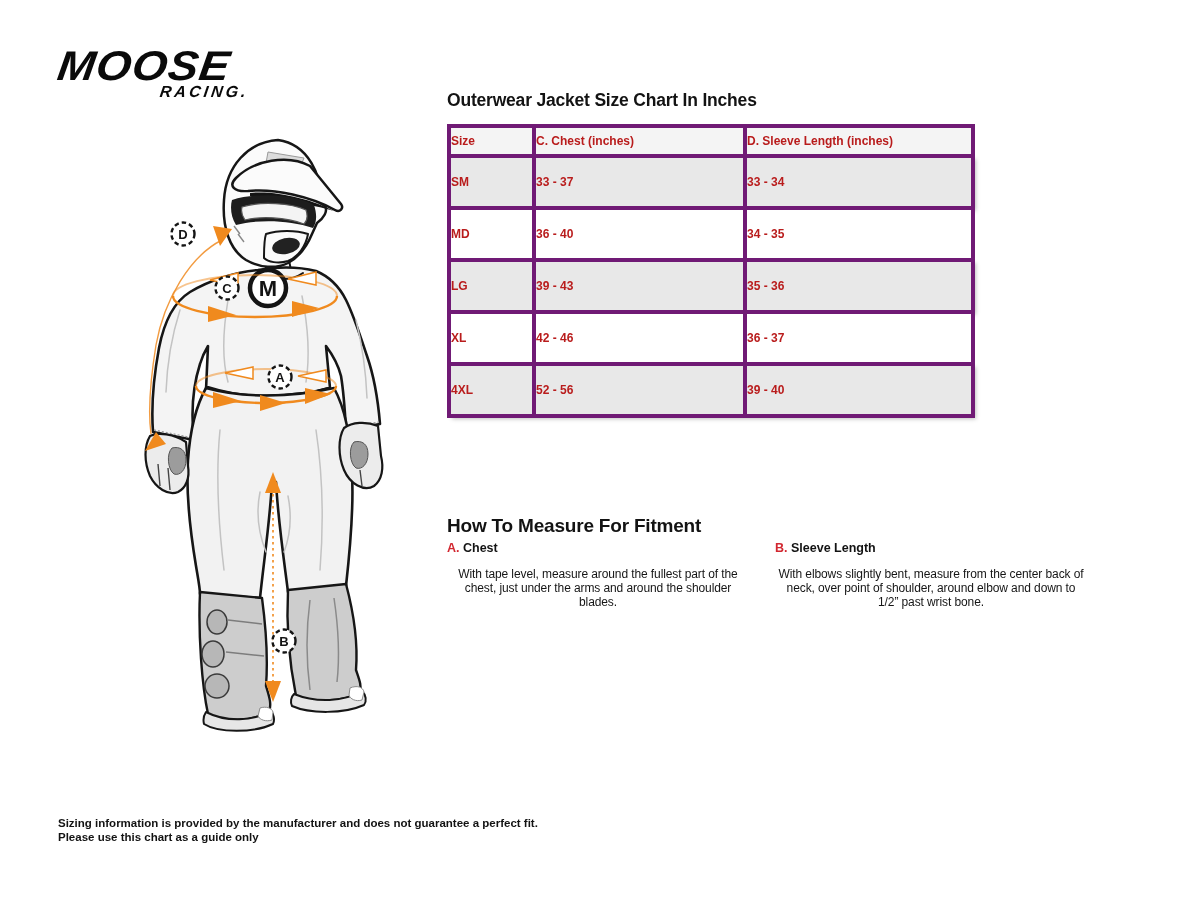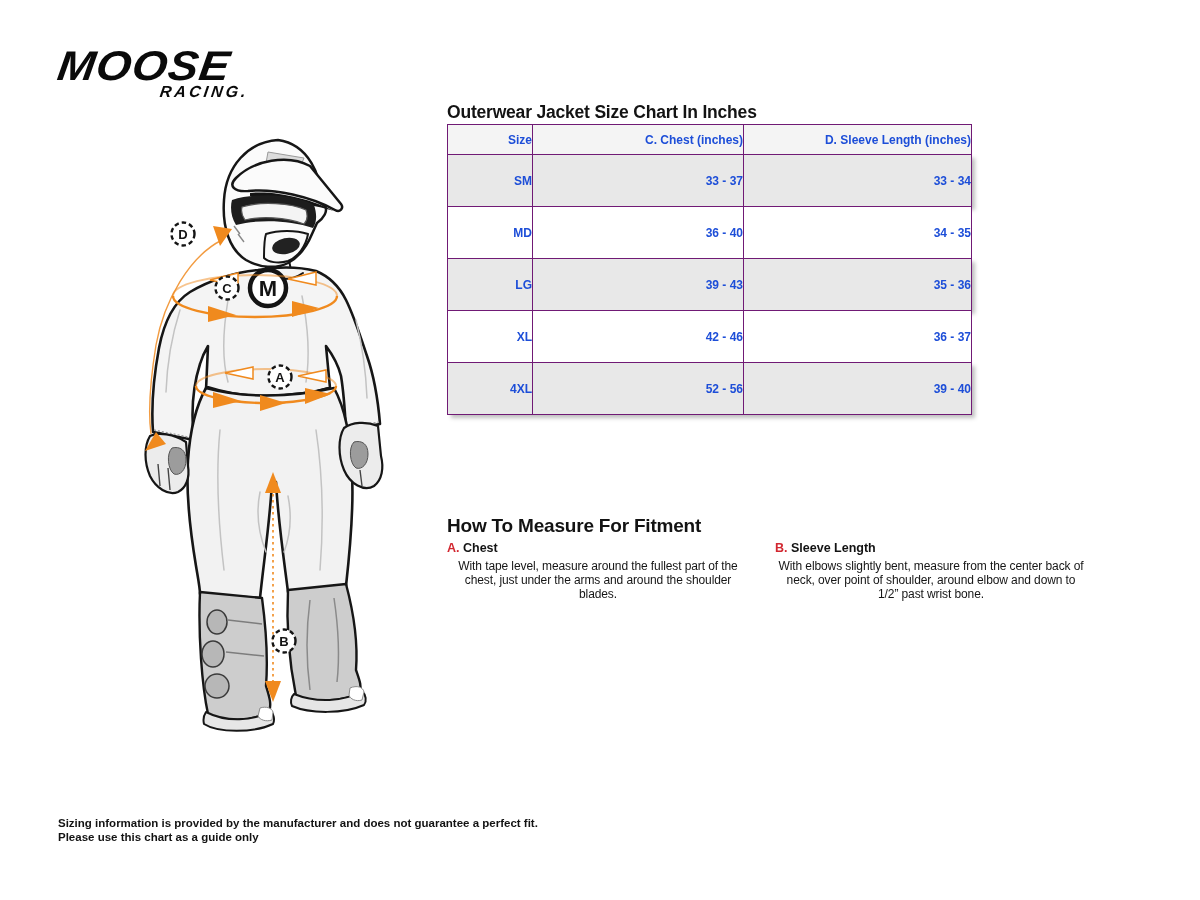--- a/index.html
+++ b/index.html
@@ -14,39 +14,39 @@
     letter-spacing:1px; color:#0a0a0a; transform:skewX(-8deg) scaleY(0.92);
     transform-origin:left bottom;
   }
   .brand-sub {
     position:absolute; right:6px; top:41px;
     font-style:italic; font-weight:bold; font-size:16px; letter-spacing:3px; color:#0a0a0a;
     transform:skewX(-8deg);
   }
 
   
-  .chart-title { position:absolute; left:447px; top:90px; font-size:17.5px; font-weight:bold; letter-spacing:-0.2px; color:#131313;margin-top:12px; }
+  .chart-title { position:absolute; left:447px; top:90px; font-size:17.5px; font-weight:bold; letter-spacing:-0.2px; color:#131313; }
 
   
   .size-table-wrap { position:absolute; left:447px; top:124px; width:524px; }
   table { border-collapse:collapse; width:100%; table-layout:fixed; }
-  th, td { border:1px solid #701a75; text-align:right; vertical-align:middle;
-           font-size:12px; font-weight:bold; color:#1d4ed8; }
+  th, td { border:4px solid #701a75; text-align:left; vertical-align:middle;
+           font-size:12px; font-weight:bold; color:#b91c1c; }
   thead th { height:30px; background:#f4f4f4; }
   tbody td { height:52px; background:transparent; }
   tbody tr { background:#fff; }
   tbody tr.shaded { background:#e8e8e8; box-shadow:3px 3px 4px rgba(0,0,0,0.25); }
   col.c-size { width:85px; } col.c-chest { width:211px; } col.c-sleeve { width:228px; }
 
   
   .measure-heading { position:absolute; left:447px; top:515px; font-size:19px; font-weight:bold; letter-spacing:-0.2px; color:#131313; }
   .measure-col { position:absolute; top:541px; }
   .measure-col.a { left:447px; width:302px; }
   .measure-col.b { left:775px; width:312px; }
-  .measure-sub { font-size:12.5px; font-weight:bold; color:#131313; margin-bottom:4px; }
+  .measure-sub { font-size:12.5px; font-weight:bold; color:#131313; margin-bottom:12px; }
   .measure-sub .red-letter { color:var(--red, #d22730); }
   .measure-text { font-size:12px; line-height:14px; color:#151515; letter-spacing:-0.1px;text-align:center; }
 
   
   .disclaimer { position:absolute; left:58px; top:817px; font-size:11.5px; font-weight:bold; line-height:13.5px; color:#131313; }
 
   
   .figure { position:absolute; left:120px; top:130px; width:320px; height:620px; }
   .ink { stroke:#161616; stroke-linejoin:round; stroke-linecap:round; }
   .fold { stroke:#c3c3c3; fill:none; stroke-width:1.5; stroke-linecap:round; }

